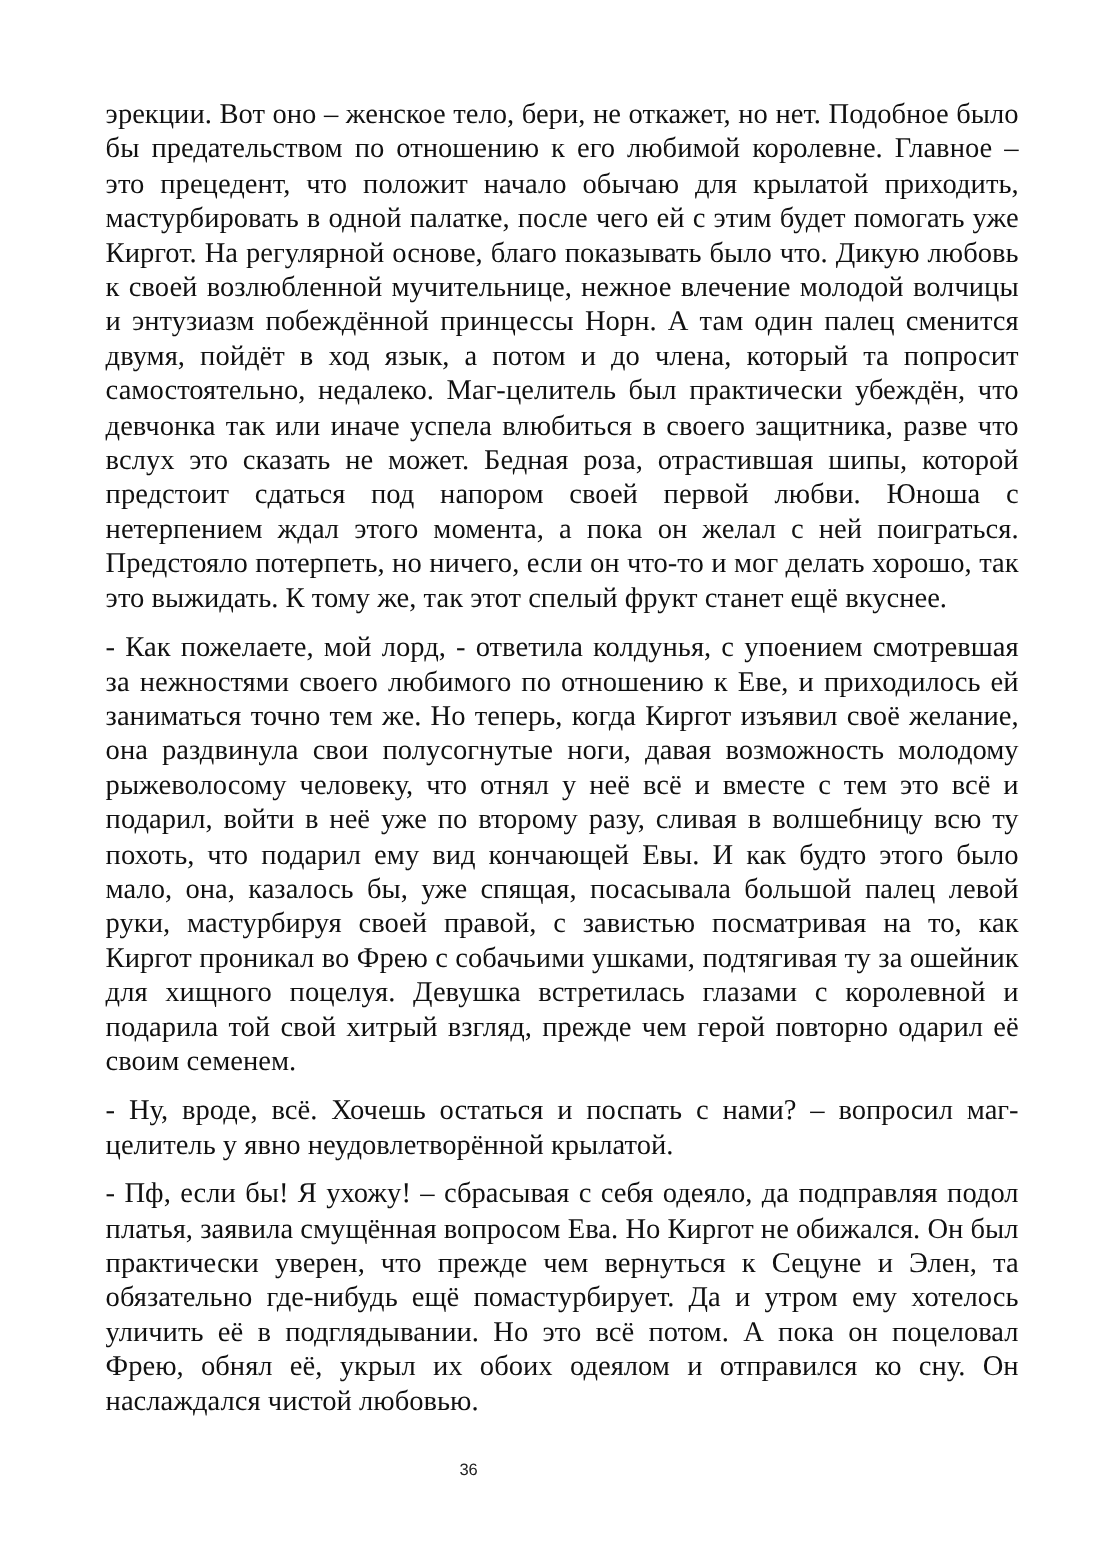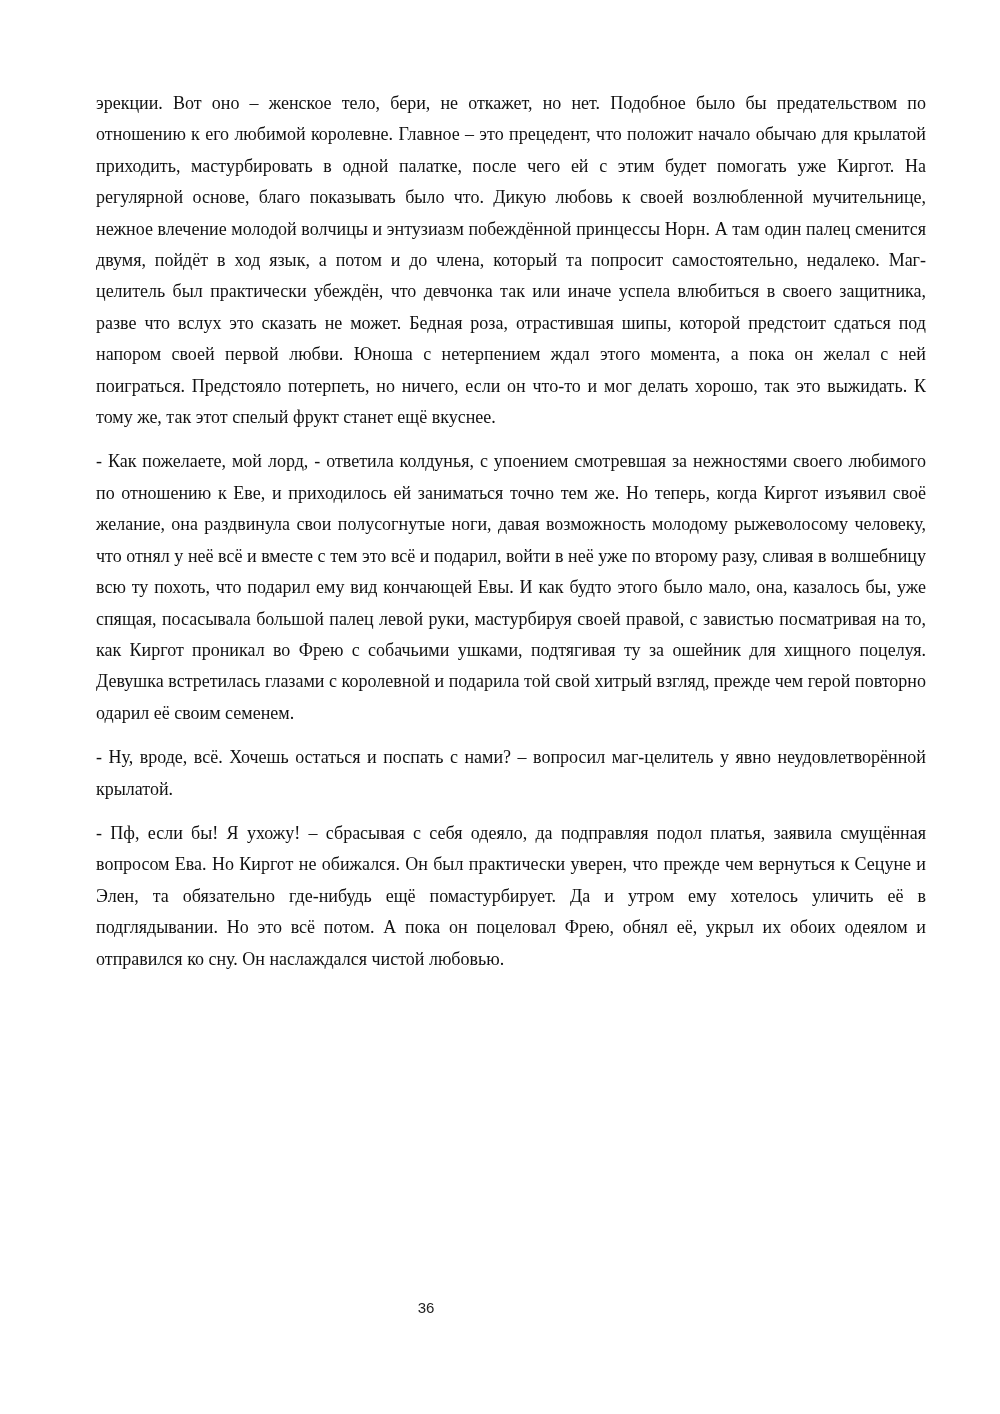--- a/index.html
+++ b/index.html
@@ -1,24 +1,24 @@
 <!DOCTYPE html>
 <html><head>
 <meta charset="utf-8">
 <style>
   html, body { margin: 0; padding: 0; background: #ffffff; }
   body { width: 1000px; height: 1414px; position: relative; overflow: hidden; }
   .page {
     position: absolute; left: 96px; top: 88px; width: 830px;
-    font-family: "Liberation Serif", serif; font-size: 18px; line-height: 31.4px;
+    font-family: "Liberation Serif", serif; font-size: 26px; line-height: 31.4px;
     color: #111111; text-align: justify;
   }
   .para { margin: 0 0 13px 0; }
   .page-number {
-    position: absolute; left: 0; width: 852px; top: 1299px; text-align: center;
+    position: absolute; left: 0; width: 852px; top: 1328px; text-align: center;
     font-family: "Liberation Sans", sans-serif; font-size: 15px; color: #222222;
   }
 </style>
 </head>
 <body>
 
 <div class="page">
   <p class="para">эрекции. Вот оно – женское тело, бери, не откажет, но нет. Подобное было бы предательством по отношению к его любимой королевне. Главное – это прецедент, что положит начало обычаю для крылатой приходить, мастурбировать в одной палатке, после чего ей с этим будет помогать уже Киргот. На регулярной основе, благо показывать было что. Дикую любовь к своей возлюбленной мучительнице, нежное влечение молодой волчицы и энтузиазм побеждённой принцессы Норн. А там один палец сменится двумя, пойдёт в ход язык, а потом и до члена, который та попросит самостоятельно, недалеко. Маг-целитель был практически убеждён, что девчонка так или иначе успела влюбиться в своего защитника, разве что вслух это сказать не может. Бедная роза, отрастившая шипы, которой предстоит сдаться под напором своей первой любви. Юноша с нетерпением ждал этого момента, а пока он желал с ней поиграться. Предстояло потерпеть, но ничего, если он что-то и мог делать хорошо, так это выжидать. К тому же, так этот спелый фрукт станет ещё вкуснее.</p>
   <p class="para">- Как пожелаете, мой лорд, - ответила колдунья, с упоением смотревшая за нежностями своего любимого по отношению к Еве, и приходилось ей заниматься точно тем же. Но теперь, когда Киргот изъявил своё желание, она раздвинула свои полусогнутые ноги, давая возможность молодому рыжеволосому человеку, что отнял у неё всё и вместе с тем это всё и подарил, войти в неё уже по второму разу, сливая в волшебницу всю ту похоть, что подарил ему вид кончающей Евы. И как будто этого было мало, она, казалось бы, уже спящая, посасывала большой палец левой руки, мастурбируя своей правой, с завистью посматривая на то, как Киргот проникал во Фрею с собачьими ушками, подтягивая ту за ошейник для хищного поцелуя. Девушка встретилась глазами с королевной и подарила той свой хитрый взгляд, прежде чем герой повторно одарил её своим семенем.</p>
   <p class="para">- Ну, вроде, всё. Хочешь остаться и поспать с нами? – вопросил маг-целитель у явно неудовлетворённой крылатой.</p>

